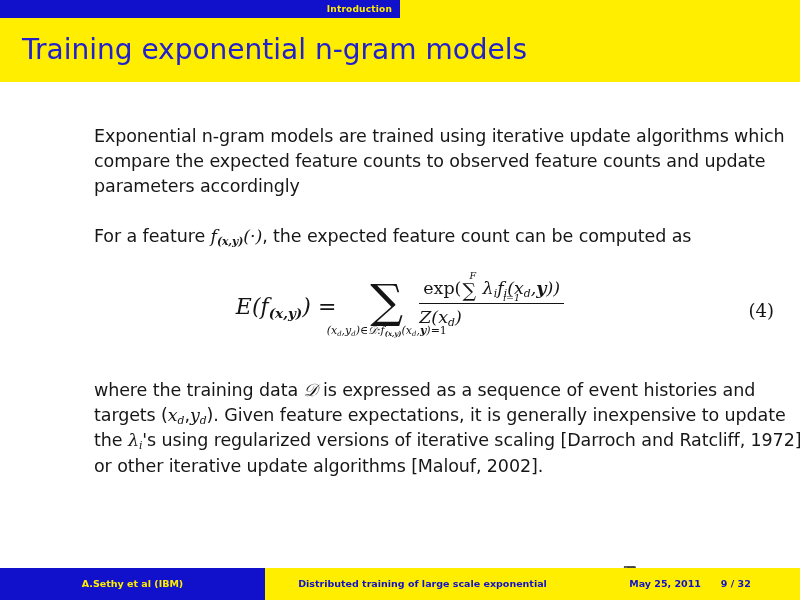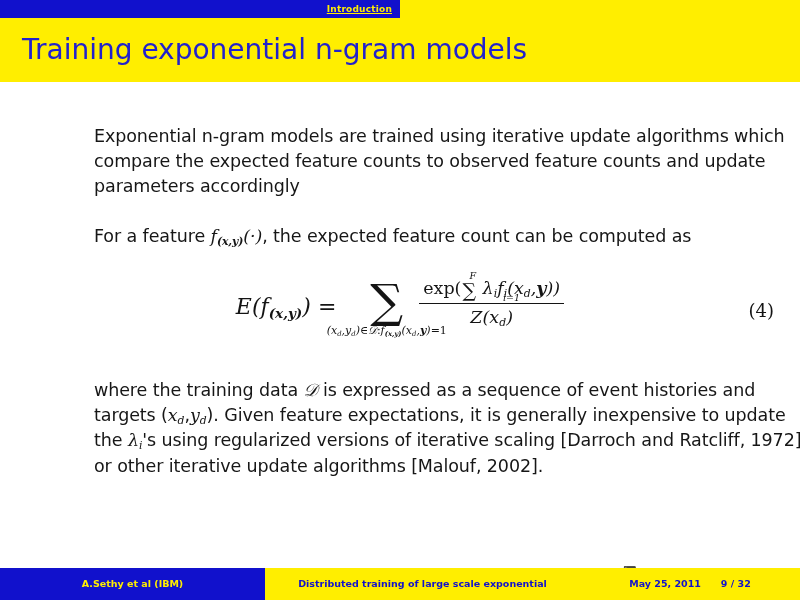--- a/index.html
+++ b/index.html
@@ -35,21 +35,20 @@
     justify-content: flex-end;
     padding-right: 8px;
   }
   #headline-section .sec-label {
     color: #ffee00;
     font-size: 9px;
     font-weight: bold;
     letter-spacing: 0.2px;
     line-height: 1;
     white-space: nowrap;
-    text-decoration: underline;
   }
 
   
   #title-band {
     position: absolute;
     left: 0; top: 18px;
     width: 800px;
     height: 64px;
     background: #ffee00;
     display: flex;
@@ -130,21 +129,21 @@
   #eq-sum .sum-limit {
     position: absolute;
     left: 50%;
     transform: translateX(-50%);
     top: 52px;
     font-size: 11px;
     white-space: nowrap;
   }
   #eq-frac {
     display: inline-block;
-    text-align: center;
+    text-align: left;
     padding-top: 6px;
   }
   #eq-frac .numer {
     font-size: 17.5px;
     white-space: nowrap;
     padding: 0 4px 2px 4px;
   }
   #eq-frac .frac-bar {
     height: 1.4px;
     background: #141414;

